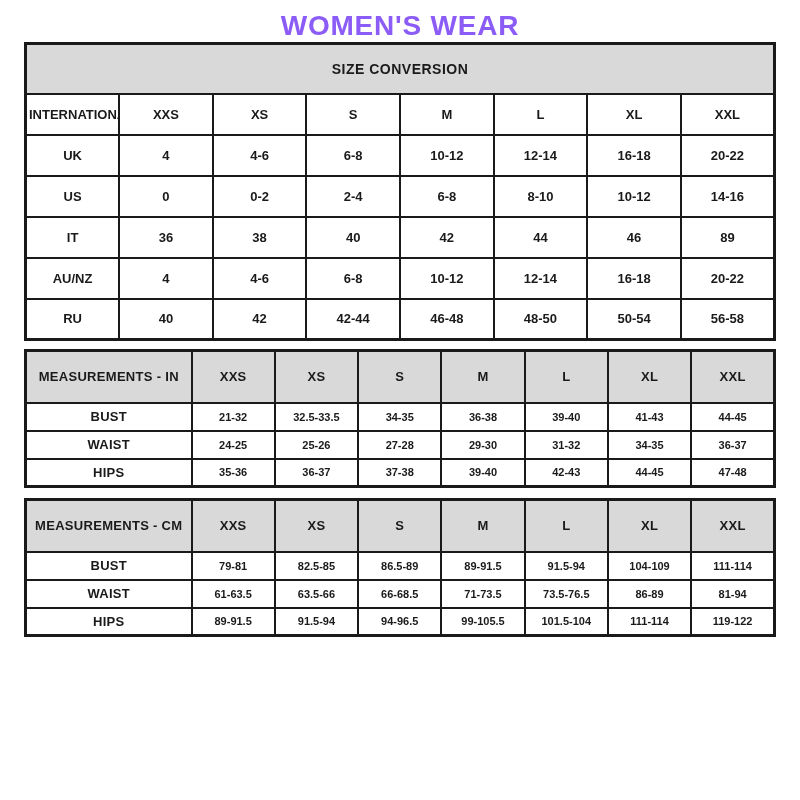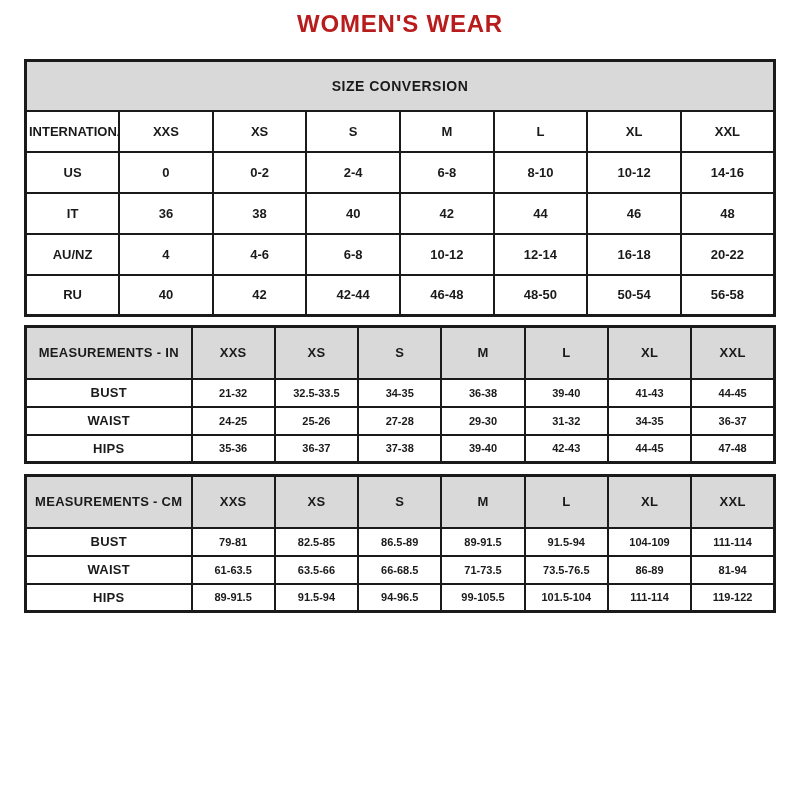--- a/index.html
+++ b/index.html
@@ -6,26 +6,26 @@
   html, body {
     margin: 0; padding: 0;
     width: 800px; height: 800px;
     background: #ffffff;
     font-family: "Liberation Sans", sans-serif;
     color: #1a1a1a;
   }
   .page { padding: 6px 24px 0 24px; }
 
   .title {
-    margin: 4px 0 21px 0;
+    margin: 4px 0 0 0;
     text-align: center;
-    font-size: 24px;
+    font-size: 28px;
     font-weight: 700;
     letter-spacing: 0.8px;
-    color: #b91c1c;
+    color: #8b5cf6;
   }
 
   table.tbl {
     width: 752px;
     border-collapse: collapse;
     table-layout: fixed;
     border: 3px solid #1a1a1a;
   }
   .tbl th, .tbl td {
     border: 2px solid #1a1a1a;
@@ -82,38 +82,48 @@
           <th class="col-head">XS</th>
           <th class="col-head">S</th>
           <th class="col-head">M</th>
           <th class="col-head">L</th>
           <th class="col-head">XL</th>
           <th class="col-head">XXL</th>
         </tr>
       </thead>
       <tbody>
         <tr>
+          <td class="row-label first-col">UK</td>
+          <td class="val">4</td>
+          <td class="val">4-6</td>
+          <td class="val">6-8</td>
+          <td class="val">10-12</td>
+          <td class="val">12-14</td>
+          <td class="val">16-18</td>
+          <td class="val">20-22</td>
+        </tr>
+        <tr>
           <td class="row-label first-col">US</td>
           <td class="val">0</td>
           <td class="val">0-2</td>
           <td class="val">2-4</td>
           <td class="val">6-8</td>
           <td class="val">8-10</td>
           <td class="val">10-12</td>
           <td class="val">14-16</td>
         </tr>
         <tr>
           <td class="row-label first-col">IT</td>
           <td class="val">36</td>
           <td class="val">38</td>
           <td class="val">40</td>
           <td class="val">42</td>
           <td class="val">44</td>
           <td class="val">46</td>
-          <td class="val">48</td>
+          <td class="val">89</td>
         </tr>
         <tr>
           <td class="row-label first-col">AU/NZ</td>
           <td class="val">4</td>
           <td class="val">4-6</td>
           <td class="val">6-8</td>
           <td class="val">10-12</td>
           <td class="val">12-14</td>
           <td class="val">16-18</td>
           <td class="val">20-22</td>

